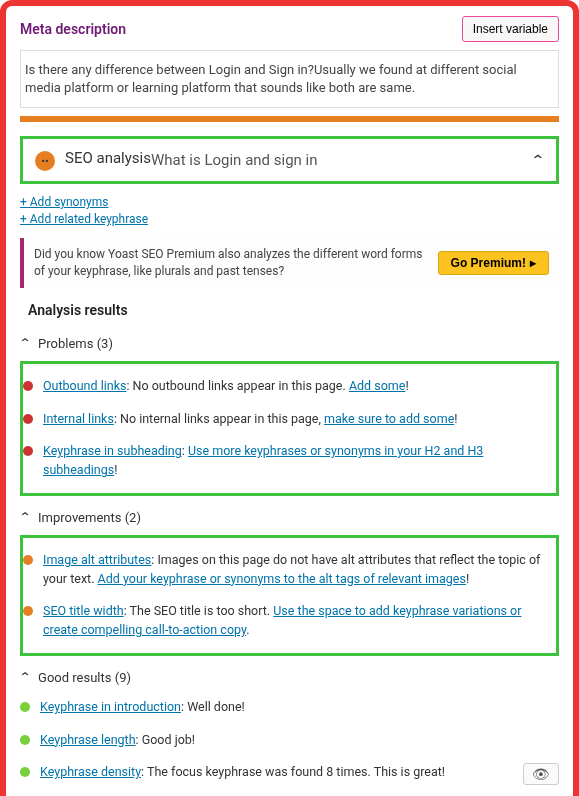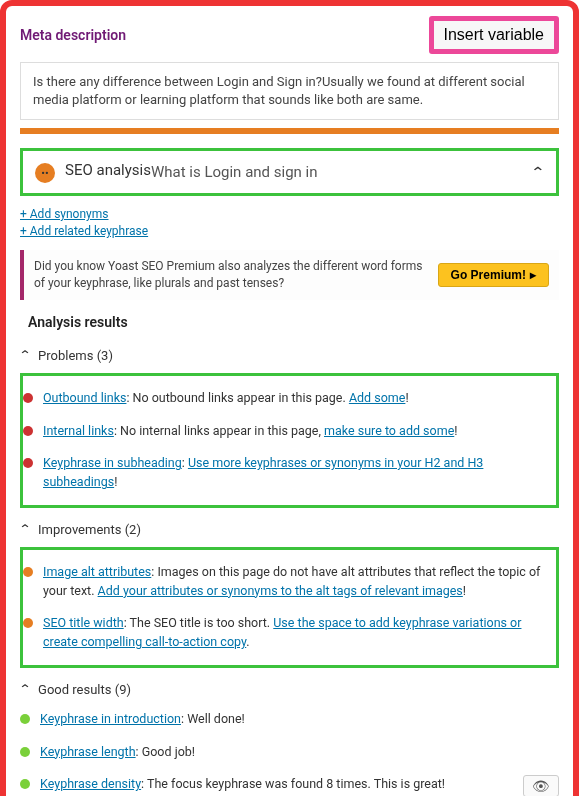--- a/index.html
+++ b/index.html
@@ -1,21 +1,21 @@
 <!DOCTYPE html>
 <html><head>
   <meta charset="utf-8">
   <style>
     * { box-sizing: border-box; margin: 0; padding: 0; }
     body { font-family: -apple-system, BlinkMacSystemFont, "Segoe UI", Roboto, sans-serif; font-size: 13px; color: #333; background: #fff; }
     .outer-border { border: 6px solid #e33; border-radius: 12px; width: 579px; min-height: 796px; padding: 10px 14px; margin: 0 auto; }
     .header-row { display: flex; justify-content: space-between; align-items: center; margin-bottom: 8px; }
     .section-title { font-size: 14px; font-weight: 600; color: #701a75; }
-    .btn { background: #f7f7f7; border: 5px solid #ec4899; border-radius: 3px; padding: 5px 10px; font-size: 16px; cursor: pointer; text-align: right; }
-    .meta-box { border: 1px solid #ddd; padding: 10px 12px; font-size: 13px; line-height: 1.4; color: #444; margin-bottom: 8px; }
+    .btn { background: #f7f7f7; border: 1px solid #ec4899; border-radius: 3px; padding: 5px 10px; font-size: 12px; cursor: pointer; text-align: right; }
+    .meta-box { border: 1px solid #ddd; padding: 10px 4px; font-size: 13px; line-height: 1.4; color: #444; margin-bottom: 8px; }
     .orange-bar { height: 6px; background: #e67e22; margin-bottom: 14px; }
     .green-box { border: 3px solid #3cc23c; padding: 10px 12px; margin-bottom: 10px; }
     .seo-header { display: flex; justify-content: space-between; align-items: center; }
     .seo-header-left { display: flex; align-items: flex-start; gap: 10px; }
     .face-icon { width: 20px; height: 20px; border-radius: 50%; background: #e67e22; display: flex; align-items: center; justify-content: center; font-size: 11px; color: #333; flex-shrink: 0; margin-top: 2px; }
     .seo-title-col { display: flex; }
     .seo-title { font-size: 15px; color: #333; }
     .seo-sub { font-size: 15px; color: #555; margin-top: 2px; }
     .chev { font-size: 14px; color: #333; transform: scaleX(1.3); cursor: pointer; }
     .link { color: #0073aa; text-decoration: underline; cursor: pointer; font-size: 12px; }
@@ -100,21 +100,21 @@
   </div>
 
   <div class="cat-row">
     <span class="chev2">⌃</span>
     <span>Improvements (2)</span>
   </div>
 
   <div class="green-items">
     <div class="item-row">
       <div class="dot dot-orange"></div>
-      <div class="item-text"><span class="item-link">Image alt attributes</span><span>: Images on this page do not have alt attributes that reflect the topic of your text. </span><span class="item-link">Add your attributes or synonyms to the alt tags of relevant images</span><span>!</span></div>
+      <div class="item-text"><span class="item-link">Image alt attributes</span><span>: Images on this page do not have alt attributes that reflect the topic of your text. </span><span class="item-link">Add your keyphrase or synonyms to the alt tags of relevant images</span><span>!</span></div>
     </div>
     <div class="item-row">
       <div class="dot dot-orange"></div>
       <div class="item-text"><span class="item-link">SEO title width</span><span>: The SEO title is too short. </span><span class="item-link">Use the space to add keyphrase variations or create compelling call-to-action copy</span><span>.</span></div>
     </div>
   </div>
 
   <div class="cat-row">
     <span class="chev2">⌃</span>
     <span>Good results (9)</span>

